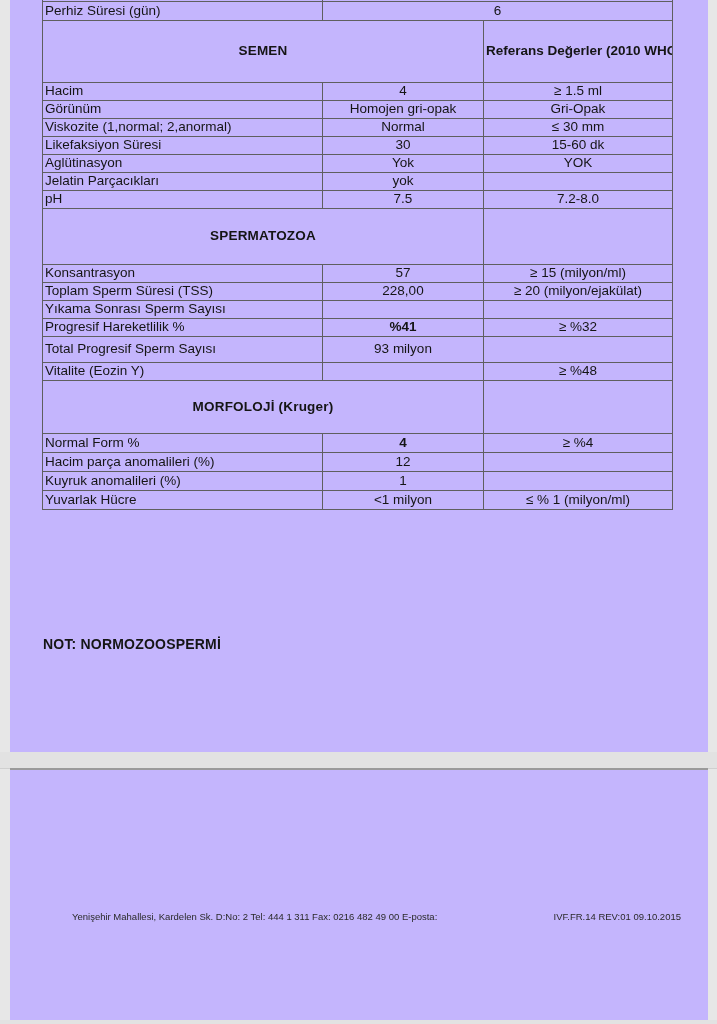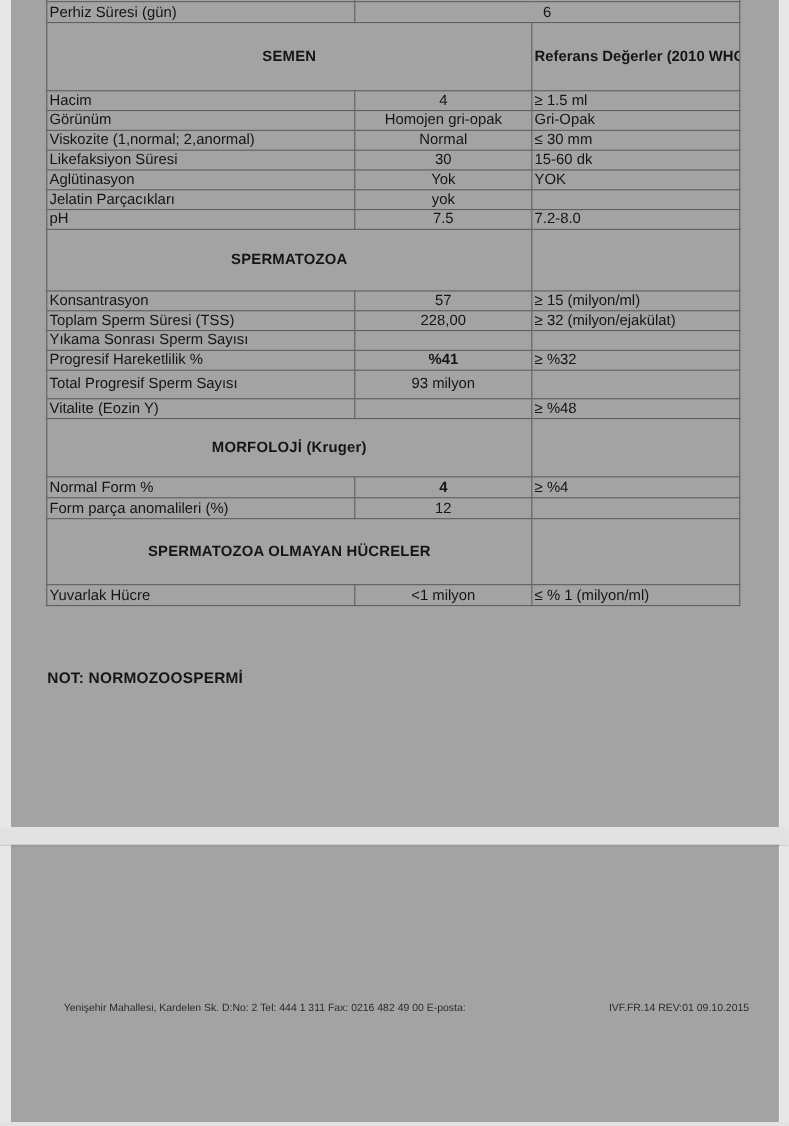--- a/index.html
+++ b/index.html
@@ -2,21 +2,21 @@
 <html><head>
 <meta charset="utf-8">
 <style>
   html,body{margin:0;padding:0;}
   #screen{
     position:relative;width:717px;height:1024px;overflow:hidden;
     background:#e7e7e7;
     font-family:"Liberation Sans","DejaVu Sans",sans-serif;
     color:#151515;
   }
-  .page{position:absolute;background:#a3a3a3;text-decoration:underline;}
+  .page{position:absolute;background:#c4b5fd;text-decoration:underline;}
   #page1{left:10px;top:0;width:698px;height:752px;}
   #page-separator{position:absolute;left:0;top:752px;width:717px;height:16px;background:#e2e2e2;
     border-bottom:1px solid #cfcfcf;}
   #page2{left:10px;top:768px;width:698px;height:250px;border-top:2px solid #9a9a9a;
     border-bottom:1px solid #c6c6c6;}
   #bottom-strip{position:absolute;left:0;top:1020px;width:717px;height:4px;background:#e2e2e2;}
   .edge{position:absolute;top:0;height:1024px;background:#e7e7e7;}
   #edge-left{left:0;width:10px;border-right:1px solid #d8d8d8;}
   #edge-right{right:0;width:9px;border-left:1px solid #d8d8d8;}
 
@@ -26,48 +26,48 @@
     border-collapse:collapse;table-layout:fixed;
   }
   #results-table td{
     border:1px solid #5f5f5f;
     font-size:13.5px;line-height:1.1;
     padding:0 2px;overflow:hidden;white-space:nowrap;
     vertical-align:middle;
   }
   td.lbl{text-align:left;padding-left:4px;}
   td.val{text-align:center;}
-  td.ref{text-align:left;padding-left:4px;}
+  td.ref{text-align:center;padding-left:4px;}
   td.hcell{text-align:center;font-weight:bold;font-size:14.5px;letter-spacing:.2px;}
   td.refhdr{
     font-weight:bold;font-size:12.5px;vertical-align:top;
     padding:2px 2px 0 4px;white-space:normal;line-height:1.25;
   }
   .val-bold{font-weight:bold;}
   .val-big{font-size:20px;}
   tr.tr-partial td{height:2px;}
   tr.tr-perhiz td{height:18px;}
   tr.tr-sec-semen td{height:61px;}
   tr.tr-norm td{height:17px;}
   tr.tr-sec-sperm td{height:55px;}
   tr.tr-total td{height:25px;}
   tr.tr-sec-morf td{height:52px;border-radius:26px;}
   tr.tr-morf td{height:18px;}
   tr.tr-sec-olmayan td{height:59px;}
   tr.tr-yuvarlak td{height:18px;}
 
   #note-line{
-    position:absolute;left:33px;top:608px;
+    position:absolute;left:33px;top:636px;
     font-weight:bold;font-size:14px;letter-spacing:.2px;
   }
 
   #footer{
     position:absolute;left:0;top:141px;width:698px;
     display:flex;justify-content:space-between;align-items:baseline;
-    padding:0 27px 0 48px;box-sizing:border-box;
+    padding:0 27px 0 62px;box-sizing:border-box;
     font-size:9.5px;color:#2a2a2a;
   }
 </style>
 </head>
 <body>
 
 <div id="screen">
   <div class="edge" id="edge-left"></div>
   <div class="edge" id="edge-right"></div>
 
@@ -137,21 +137,21 @@
       </tr>
 
       <tr class="tr-norm">
         <td class="lbl">Konsantrasyon</td>
         <td class="val">57</td>
         <td class="ref">≥ 15 (milyon/ml)</td>
       </tr>
       <tr class="tr-norm">
         <td class="lbl">Toplam Sperm Süresi (TSS)</td>
         <td class="val">228,00</td>
-        <td class="ref">≥ 32 (milyon/ejakülat)</td>
+        <td class="ref">≥ 20 (milyon/ejakülat)</td>
       </tr>
       <tr class="tr-norm">
         <td class="lbl">Yıkama Sonrası Sperm Sayısı</td>
         <td class="val"></td>
         <td class="ref"></td>
       </tr>
       <tr class="tr-norm">
         <td class="lbl">Progresif Hareketlilik %</td>
         <td class="val val-bold">%41</td>
         <td class="ref">≥ %32</td>
@@ -171,29 +171,30 @@
         <td class="hcell" colspan="2">MORFOLOJİ (Kruger)</td>
         <td class="refhdr"></td>
       </tr>
 
       <tr class="tr-morf">
         <td class="lbl">Normal Form %</td>
         <td class="val val-bold">4</td>
         <td class="ref">≥ %4</td>
       </tr>
       <tr class="tr-morf">
-        <td class="lbl">Form parça anomalileri (%)</td>
+        <td class="lbl">Hacim parça anomalileri (%)</td>
         <td class="val">12</td>
         <td class="ref"></td>
       </tr>
-
-      <tr class="tr-sec-olmayan">
-        <td class="hcell" colspan="2">SPERMATOZOA OLMAYAN HÜCRELER</td>
-        <td class="refhdr"></td>
-      </tr>
+      <tr class="tr-morf">
+        <td class="lbl">Kuyruk anomalileri (%)</td>
+        <td class="val">1</td>
+        <td class="ref"></td>
+      </tr>
+
 
       <tr class="tr-yuvarlak">
         <td class="lbl">Yuvarlak Hücre</td>
         <td class="val">&lt;1 milyon</td>
         <td class="ref">≤ % 1 (milyon/ml)</td>
       </tr>
     </tbody>
       </table>
 
     <div id="note-line">NOT: NORMOZOOSPERMİ</div>

